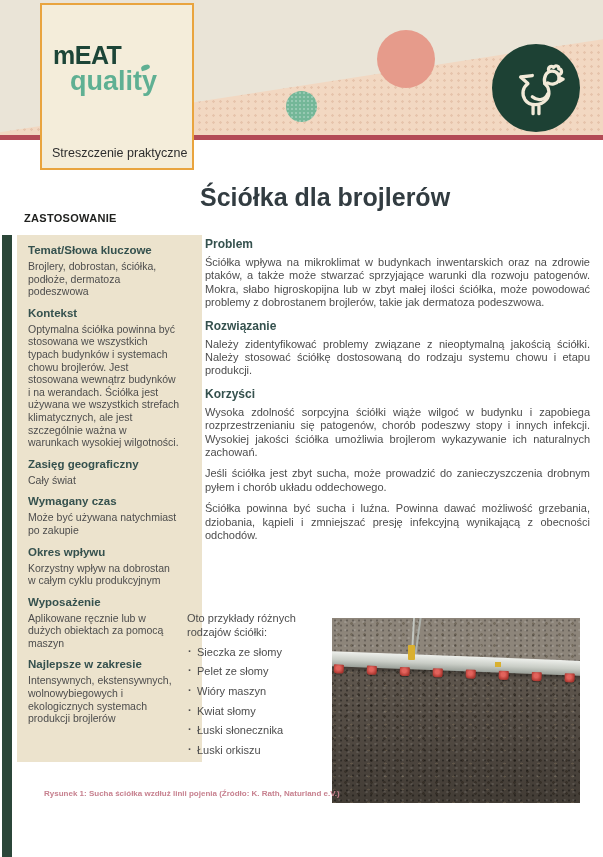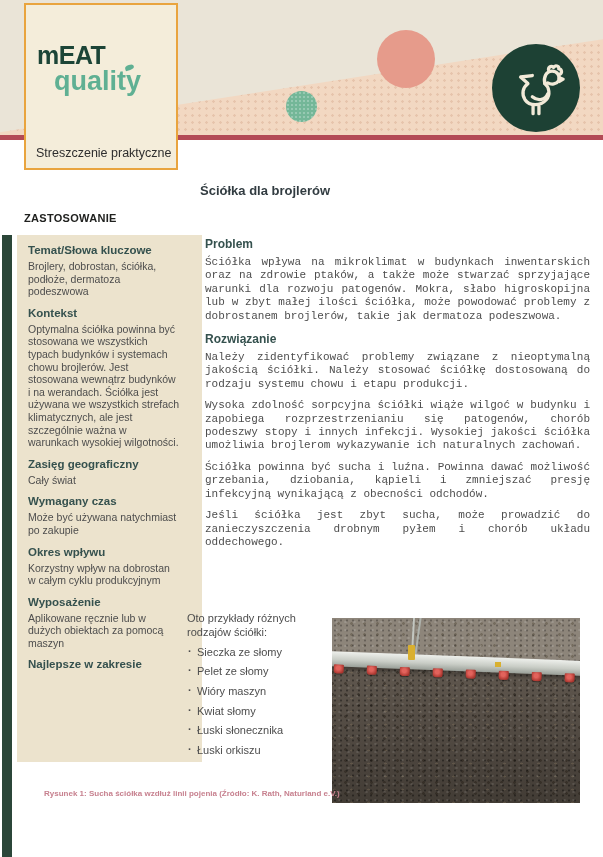--- a/index.html
+++ b/index.html
@@ -16,44 +16,44 @@
     clip-path: polygon(0 98%, 100% 29%, 100% 100%, 0 100%); }
   .red-line { position:absolute; left:0; top:135px; width:603px; height:5px; background:#b34a56; }
 
   .decor-pink-circle { position:absolute; left:377px; top:30px; width:58px; height:58px; border-radius:50%; background:#e69b8b; }
   .decor-green-circle { position:absolute; left:286px; top:91px; width:31px; height:31px; border-radius:50%; background:#74b798;
     background-image: radial-gradient(rgba(255,255,255,0.25) 0.8px, transparent 1.2px); background-size:4px 4px; }
   .chicken-badge { position:absolute; left:492px; top:44px; width:88px; height:88px; border-radius:50%; background:#1d4134;
     display:flex; align-items:center; justify-content:center; }
   .chicken-badge svg { width:66px; height:66px; }
 
-  .logo-box { position:absolute; left:24px; top:3px; width:154px; height:167px; background:#f4edda;
+  .logo-box { position:absolute; left:40px; top:3px; width:154px; height:167px; background:#f4edda;
     border:2px solid #e9a43e; z-index:5; }
   .logo-line1 { position:absolute; left:11px; top:36px; font-size:25px; font-weight:bold; letter-spacing:-0.5px; color:#1c4537; }
   .logo-line2 { position:absolute; left:28px; top:61px; font-size:27px; font-weight:bold; letter-spacing:0px; color:#5fb093; }
   .logo-leaf { position:absolute; left:99px; top:60px; width:9px; height:5px; background:#5fb093; border-radius:60% 60% 60% 0; transform:rotate(-18deg); }
   .logo-tagline { position:absolute; left:10px; top:141px; font-size:12.5px; color:#2e2e2e; white-space:nowrap; }
 
   
-  .page-title { position:absolute; left:200px; top:183px; font-size:13px; font-weight:bold; color:#323c41; }
+  .page-title { position:absolute; left:200px; top:183px; font-size:25px; font-weight:bold; color:#323c41; }
   .zastosowanie { position:absolute; left:24px; top:212px; font-size:11px; font-weight:bold; letter-spacing:0.3px; color:#20211f; }
 
   
   .green-bar { position:absolute; left:2px; top:235px; width:10px; height:622px; background:#2b4639; }
   .sidebar { position:absolute; left:17px; top:235px; width:185px; height:527px; background:#ece3cd;
     padding:7px 22px 10px 11px; overflow:hidden; }
   .sidebar h4 { font-size:11.5px; font-weight:bold; color:#35514e; margin:9px 0 4px; }
   .sidebar h4:first-child { margin-top:2px; }
   .sidebar p { font-size:10.5px; line-height:1.2; color:#4d4d4d; margin:0 0 7px; }
 
   
   .main-col { position:absolute; left:205px; top:230px; width:385px; }
   .main-col h3 { font-size:12px; font-weight:bold; color:#35514e; margin:9px 0 5px; }
   .main-col h3:first-child { margin-top:7px; }
-  .main-col p { font-size:11px; line-height:1.22; color:#4d4d4d; text-align:justify; margin:4px 0 8px;font-family:Liberation Mono, monospace; }
+  .main-col p { font-size:11px; line-height:1.22; color:#4d4d4d; text-align:justify; margin:4px 0 8px; }
 
   
   .examples { position:absolute; left:187px; top:612px; width:128px; }
   .examples-intro { font-size:11px; line-height:1.25; color:#4d4d4d; margin-bottom:6px; }
   .litter-list { list-style:none; }
   .litter-list li { font-size:11px; line-height:1.2; color:#4d4d4d; margin-bottom:6.5px; padding-left:10px; position:relative; }
   .litter-list li::before { content:"·"; position:absolute; left:1px; top:-1px; font-weight:bold; color:#4d4d4d; }
 
   
   .photo { position:absolute; left:332px; top:618px; width:248px; height:185px; overflow:hidden;
@@ -127,30 +127,32 @@
     <p>Optymalna ściółka powinna być stosowana we wszystkich typach budynków i systemach chowu brojlerów. Jest stosowana wewnątrz budynków i na werandach. Ściółka jest używana we wszystkich strefach klimatycznych, ale jest szczególnie ważna w warunkach wysokiej wilgotności.</p>
     <h4>Zasięg geograficzny</h4>
     <p>Cały świat</p>
     <h4>Wymagany czas</h4>
     <p>Może być używana natychmiast po zakupie</p>
     <h4>Okres wpływu</h4>
     <p>Korzystny wpływ na dobrostan w całym cyklu produkcyjnym</p>
     <h4>Wyposażenie</h4>
     <p>Aplikowane ręcznie lub w dużych obiektach za pomocą maszyn</p>
     <h4>Najlepsze w zakresie</h4>
+    <p>Intensywnych, ekstensywnych, wolnowybiegowych i ekologicznych systemach produkcji brojlerów</p>
   </div>
 
   <div class="main-col">
     <h3>Problem</h3>
     <p>Ściółka wpływa na mikroklimat w budynkach inwentarskich oraz na zdrowie ptaków, a także może stwarzać sprzyjające warunki dla rozwoju patogenów. Mokra, słabo higroskopijna lub w zbyt małej ilości ściółka, może powodować problemy z dobrostanem brojlerów, takie jak dermatoza podeszwowa.</p>
     <h3>Rozwiązanie</h3>
     <p>Należy zidentyfikować problemy związane z nieoptymalną jakością ściółki. Należy stosować ściółkę dostosowaną do rodzaju systemu chowu i etapu produkcji.</p>
+    <h3>Korzyści</h3>
     <p>Wysoka zdolność sorpcyjna ściółki wiąże wilgoć w budynku i zapobiega rozprzestrzenianiu się patogenów, chorób podeszwy stopy i innych infekcji. Wysokiej jakości ściółka umożliwia brojlerom wykazywanie ich naturalnych zachowań.</p>
+    <p>Jeśli ściółka jest zbyt sucha, może prowadzić do zanieczyszczenia drobnym pyłem i chorób układu oddechowego.</p>
     <p>Ściółka powinna być sucha i luźna. Powinna dawać możliwość grzebania, dziobania, kąpieli i zmniejszać presję infekcyjną wynikającą z obecności odchodów.</p>
-    <p>Jeśli ściółka jest zbyt sucha, może prowadzić do zanieczyszczenia drobnym pyłem i chorób układu oddechowego.</p>
   </div>
 
   <div class="examples">
     <div class="examples-intro">Oto przykłady różnych rodzajów ściółki:</div>
     <ul class="litter-list">
       <li>Sieczka ze słomy</li>
       <li>Pelet ze słomy</li>
       <li>Wióry maszyn</li>
       <li>Kwiat słomy</li>
       <li>Łuski słonecznika</li>

